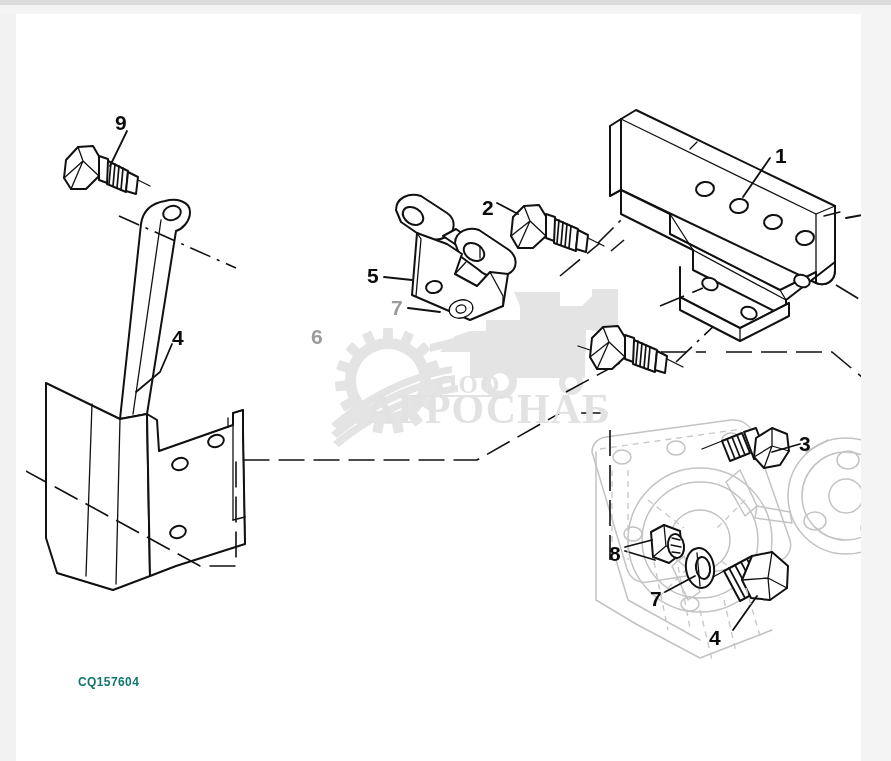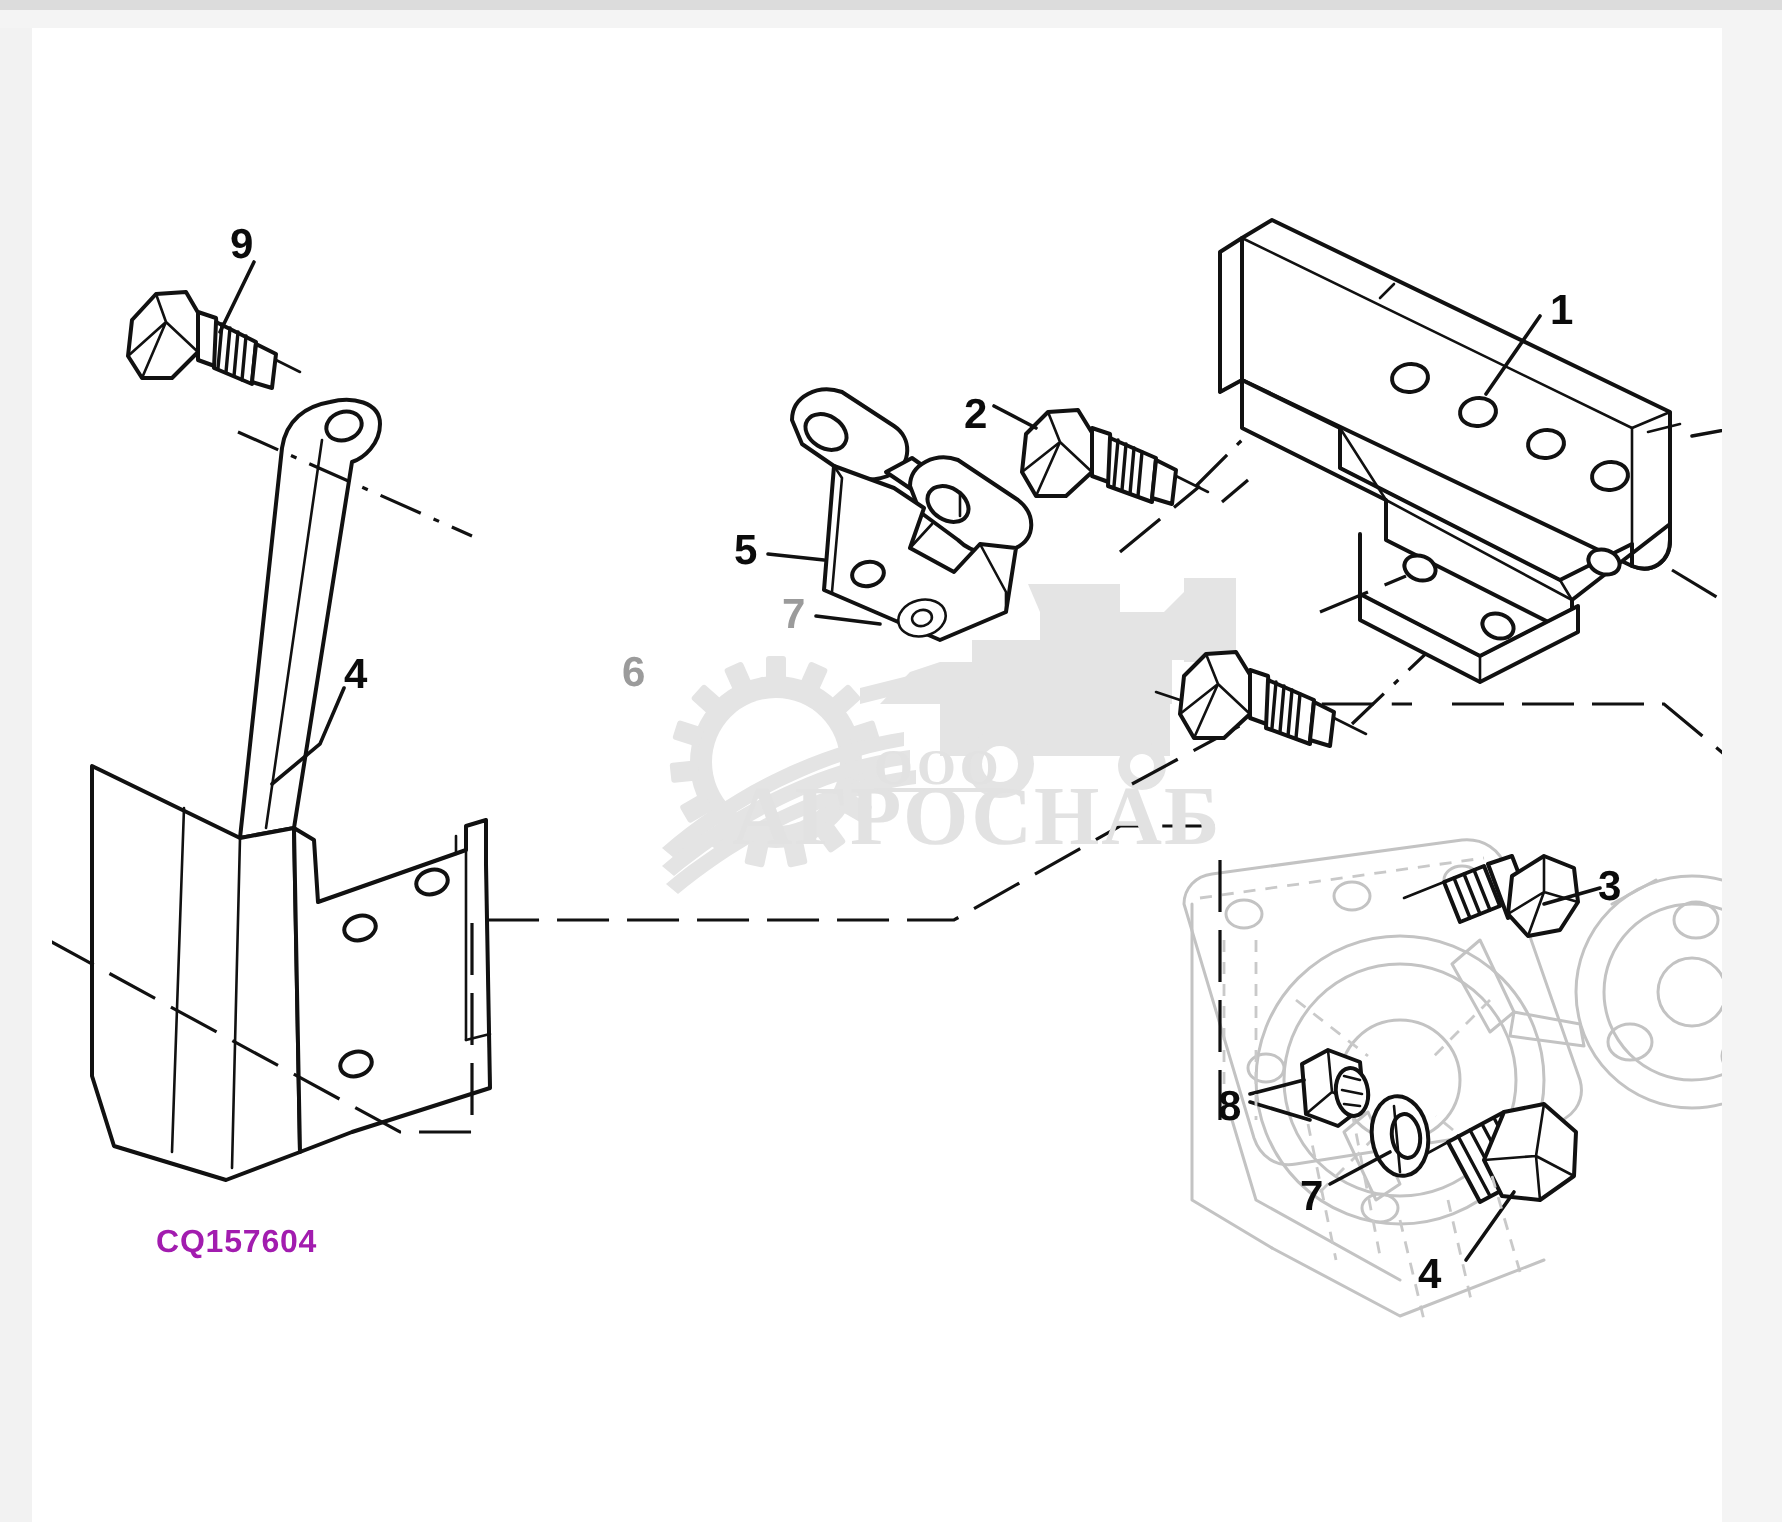--- a/index.html
+++ b/index.html
@@ -60,26 +60,26 @@
   #artboard {
     position: absolute;
     left: 0; top: 0;
     width: 891px; height: 761px;
   }
   #artboard svg { display: block; }
 
   .partnum {
     position: absolute;
     left: 78px;
-    top: 613px;
+    top: 675px;
     font-family: "Liberation Sans", sans-serif;
-    font-size: 16px;
+    font-size: 12px;
     font-weight: bold;
     letter-spacing: 0.4px;
-    color: #a21caf;
+    color: #0f766e;
     white-space: nowrap;
   }
   .callout {
     position: absolute;
     font-family: "Liberation Sans", sans-serif;
     font-size: 21px;
     font-weight: bold;
     color: #0b0b0b;
     line-height: 1;
     white-space: nowrap;

